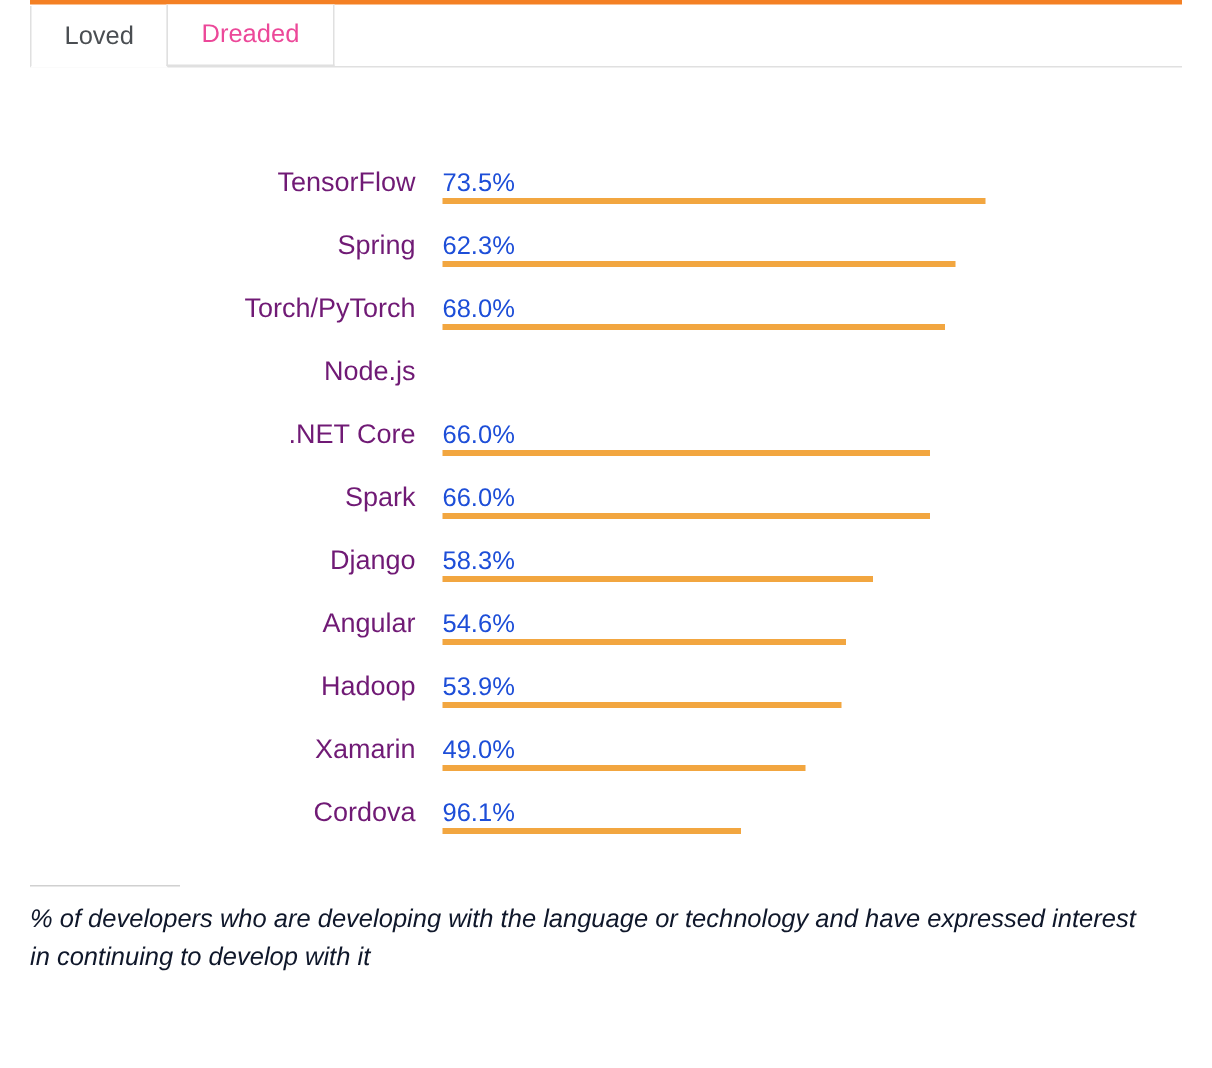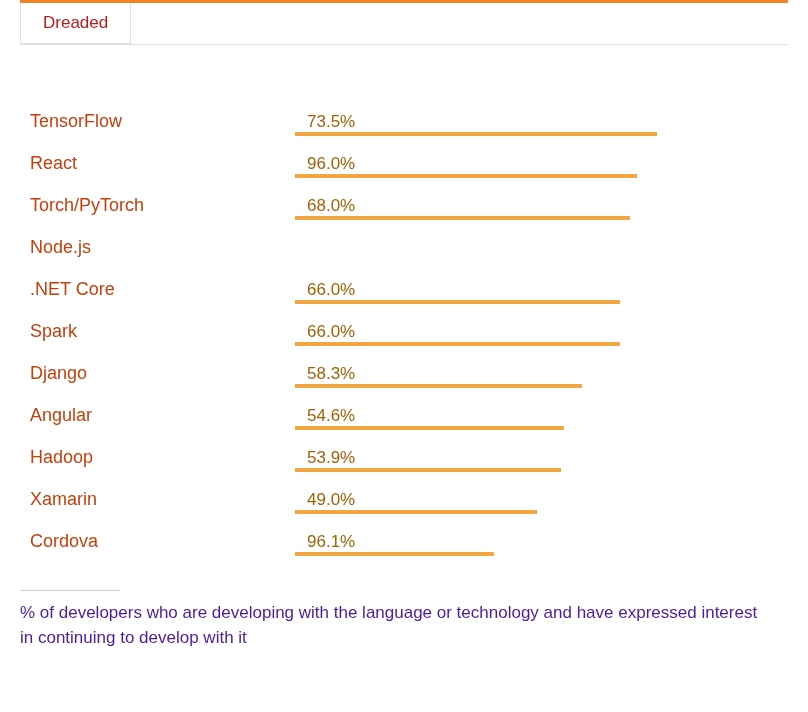--- a/index.html
+++ b/index.html
@@ -13,21 +13,21 @@
   }
   .tabs {
     display: flex;
     border-top: 3px solid #f48024;
     border-bottom: 1px solid #e0e0e0;
     position: relative;
   }
   .tab {
     padding: 10px 22px;
     font-size: 17px;
-    color: #b91c1c;
+    color: #ec4899;
     border: 1px solid #e0e0e0;
     border-top: none;
     margin-right: -1px;
     background: #fff;
     position: relative;
     cursor: pointer;
   }
   .tab.active {
     color: #4a4e52;
     border-bottom: 1px solid #fff;
@@ -37,80 +37,82 @@
     margin-top: 55px;
     padding-left: 10px;
   }
   .row {
     display: flex;
     align-items: center;
     height: 42px;
   }
   .label {
     width: 265px;
-    text-align: left;
+    text-align: right;
     padding-right: 18px;
     font-size: 18px;
-    color: #c2410c;
+    color: #701a75;
     font-weight: 400;
   }
   .barwrap {
     flex: 1;
     position: relative;
     height: 100%;
     display: flex;
     align-items: flex-end;
   }
   .bar {
     height: 4px;
     background: #f2a640;
     border-radius: 0;
     margin-bottom: 6px;
   }
   .value {
     position: absolute;
-    left: 12px;
+    left: 0;
     bottom: 10px;
     font-size: 17px;
-    color: #a16207;
+    color: #1d4ed8;
   }
   .footnote-rule {
     border: none;
     border-top: 1px solid #d0d0d0;
     width: 100px;
     margin-top: 28px;
     margin-bottom: 10px;
   }
   .footnote {
     font-size: 17px;
-    color: #4c1d95;
+    font-style: italic;
+    color: #0f172a;
     line-height: 1.45;
     max-width: 740px;
   }
 </style>
 </head>
 <body>
 
 <div class="tabs" id="tabs">
+    <div class="tab active"><span>Loved</span></div>
     <div class="tab"><span>Dreaded</span></div>
   </div>
 
 <div class="chart" id="chart">
     <div class="row">
       <div class="label">TensorFlow</div>
       <div class="barwrap">
         <div class="bar" style="width: 73.5%;"></div>
         <div class="value">73.5%</div>
       </div>
     </div>
     <div class="row">
-      <div class="label">React</div>
+      <div class="label">Spring</div>
       <div class="barwrap">
         <div class="bar" style="width: 69.4%;"></div>
-        <div class="value">96.0%</div>
+        <div class="value">62.3%</div>
       </div>
     </div>
     <div class="row">
       <div class="label">Torch/PyTorch</div>
       <div class="barwrap">
         <div class="bar" style="width: 68%;"></div>
         <div class="value">68.0%</div>
       </div>
     </div>
     <div class="row">

